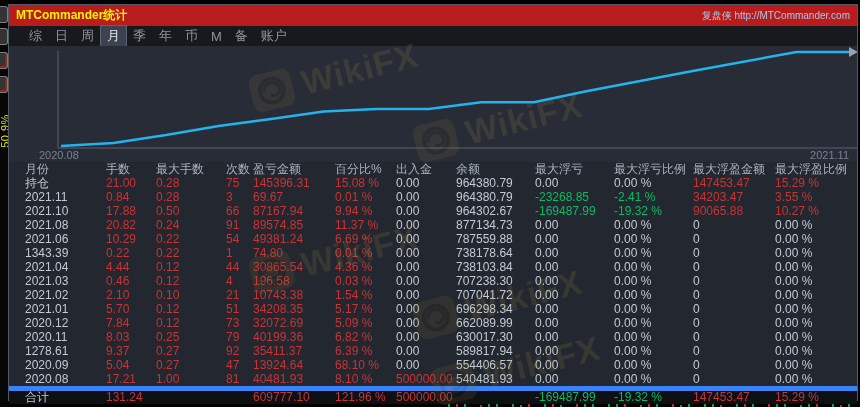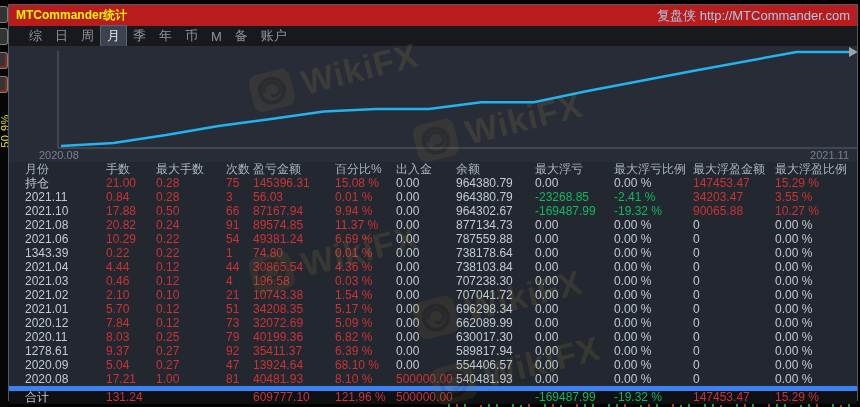--- a/index.html
+++ b/index.html
@@ -15,21 +15,21 @@
     border-radius:0 3px 3px 0;background:#343434;}
   .strip-btn.mark{box-shadow:inset -2px -2px 0 #8a2a1e;}
   .side-label{position:absolute;left:-23px;top:125px;width:56px;text-align:center;
     transform:rotate(-90deg);color:#e8e400;font-size:11px;letter-spacing:0.5px;}
   
   .window{position:absolute;left:8px;top:4px;width:848px;height:395px;
     border:1px solid #505b68;background:#17191d;z-index:10;box-sizing:content-box;}
   .titlebar{height:21px;background:#b91c1c;display:flex;align-items:center;
     justify-content:space-between;padding:0 7px;}
   .title{color:#f5f500;font-weight:bold;font-size:12px;}
-  .link{color:#a9c9e6;font-size:13px;}
+  .link{color:#a9c9e6;font-size:10px;}
   .menubar{height:20px;background:#17191d;display:flex;align-items:center;padding-left:14px;}
   .menu-item{color:#8d959d;font-size:13px;padding:1px 6px;margin-right:1px;cursor:default;}
   .menu-item.selected{background:#3c424e;color:#e4e8ec;box-shadow:0 0 0 1px #5b6474;}
   
   .chart{position:relative;height:116px;background:#272c36;overflow:hidden;}
   .chart svg{position:absolute;left:0;top:0;}
   .tick{position:absolute;top:103px;color:#79828d;font-size:11px;}
   .tick.left{left:30px;}
   .tick.right{right:8px;}
   
@@ -119,21 +119,21 @@
           <span class="cell c-label">0.00</span>
           <span class="cell c-label">0.00 %</span>
           <span class="cell c-red">147453.47</span>
           <span class="cell c-red">15.29 %</span>
         </div>
         <div class="trow ">
           <span class="cell c-label">2021.11</span>
           <span class="cell c-red">0.84</span>
           <span class="cell c-red">0.28</span>
           <span class="cell c-red">3</span>
-          <span class="cell c-red">56.03</span>
+          <span class="cell c-red">69.67</span>
           <span class="cell c-red">0.01 %</span>
           <span class="cell c-label">0.00</span>
           <span class="cell c-label">964380.79</span>
           <span class="cell c-green">-23268.85</span>
           <span class="cell c-green">-2.41 %</span>
           <span class="cell c-red">34203.47</span>
           <span class="cell c-red">3.55 %</span>
         </div>
         <div class="trow ">
           <span class="cell c-label">2021.10</span>

